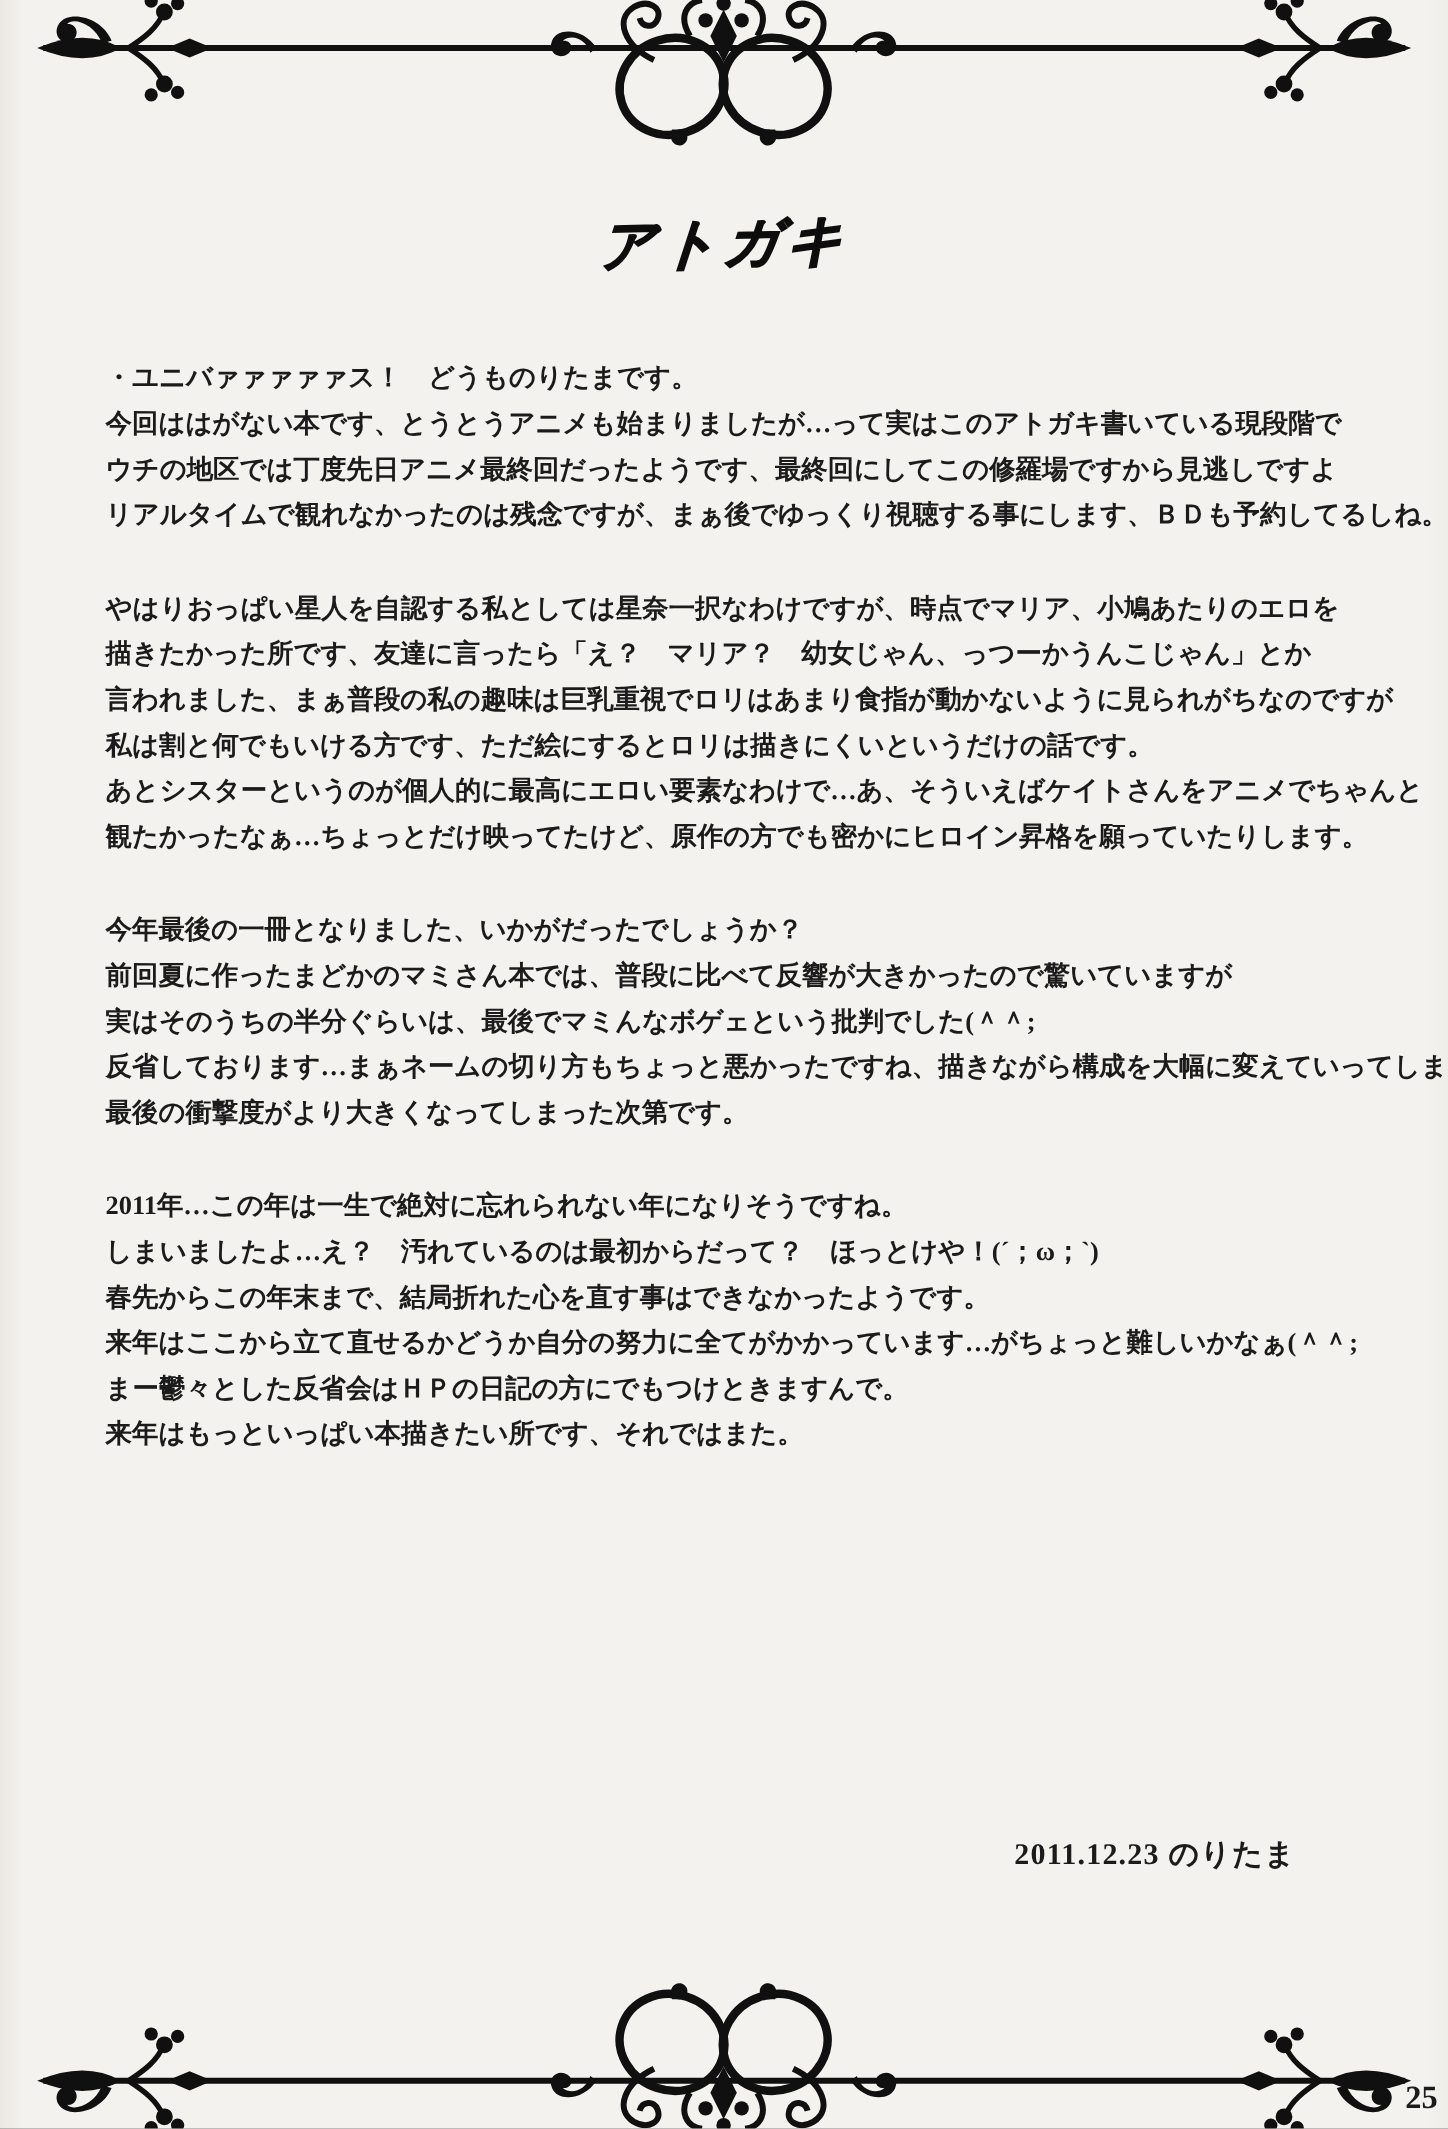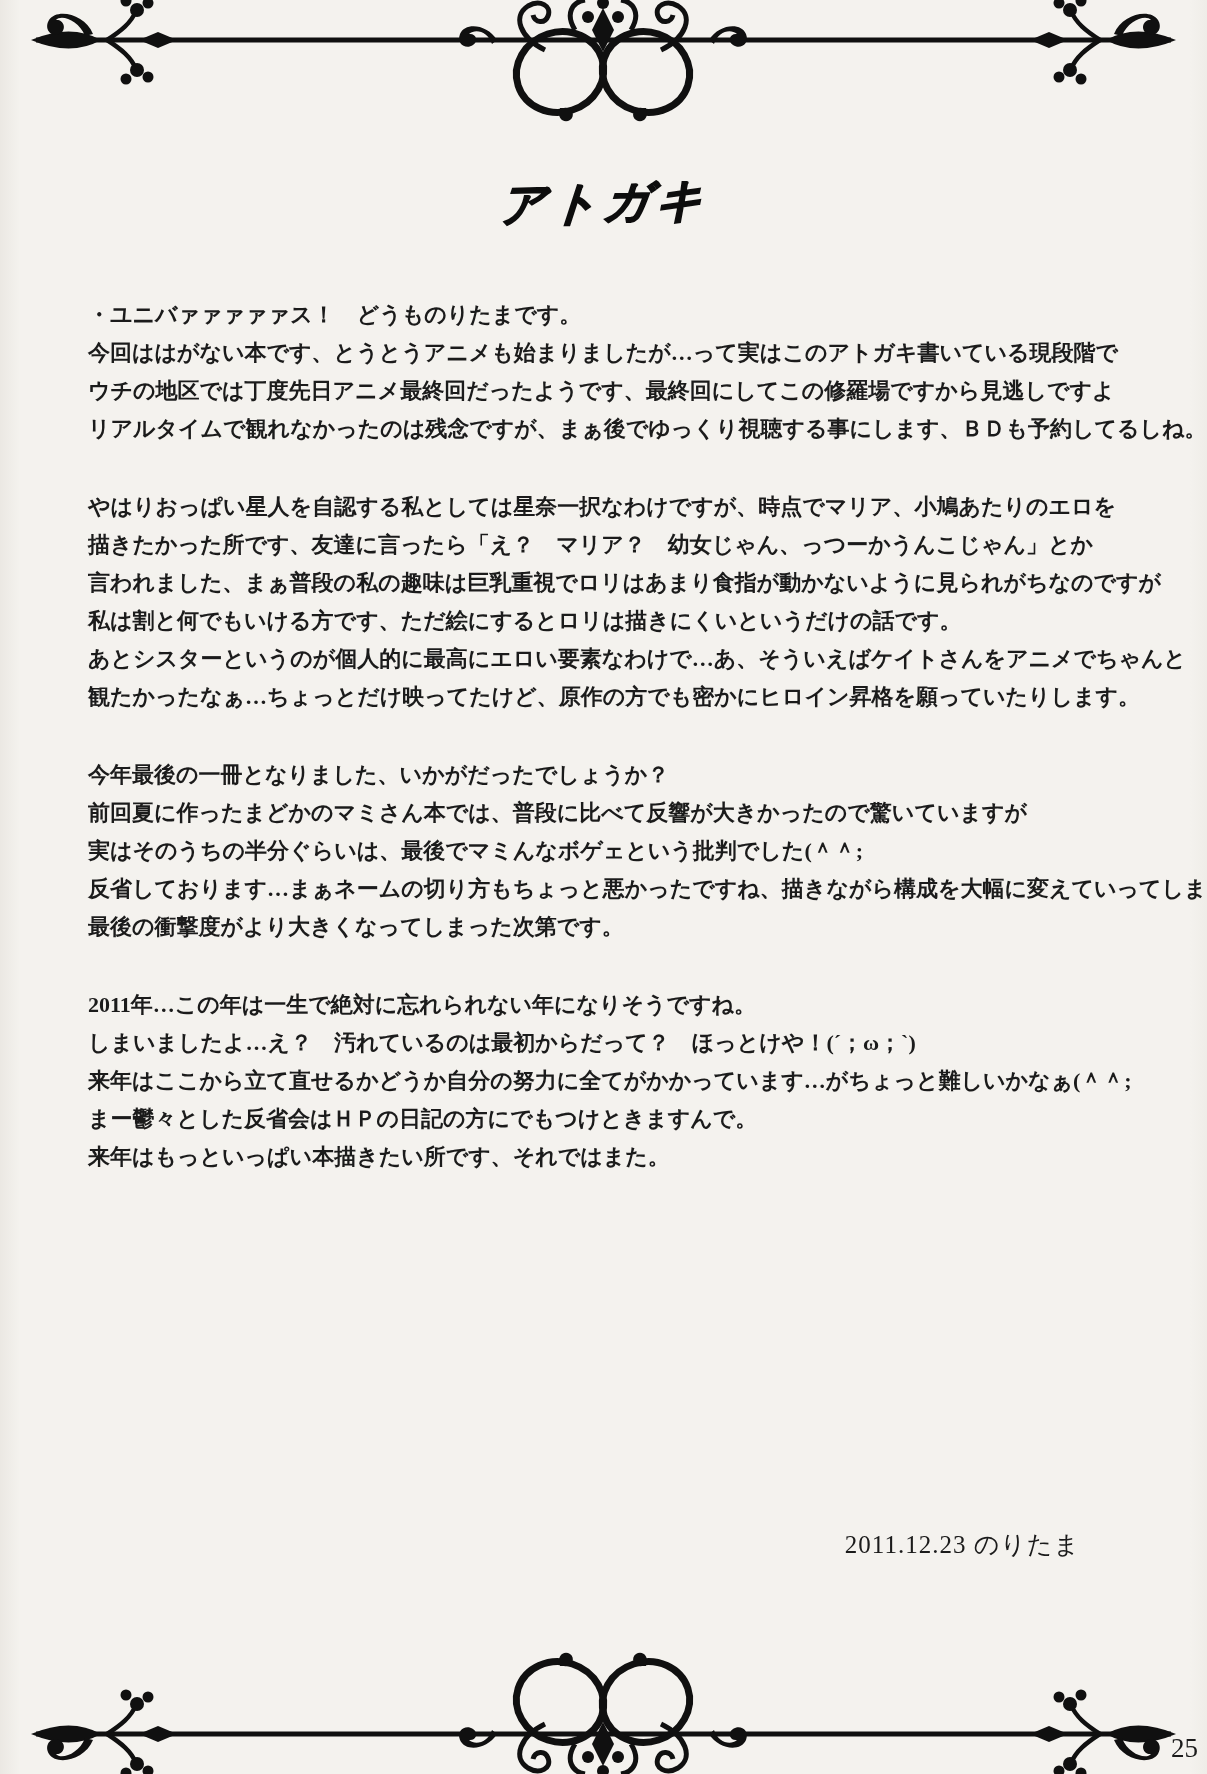--- a/index.html
+++ b/index.html
@@ -25,25 +25,25 @@
     transform:rotate(-1.5deg) skewX(-6deg);
   }
   .body{
     position:absolute;top:296px;left:88px;width:1064px;
     font-size:22px;font-weight:bold;line-height:38px;
   }
   .para{margin:0 0 40px 0;}
   .line{white-space:nowrap;}
   .signature{
     position:absolute;top:1528px;right:127px;
-    font-size:25px;font-weight:normal;letter-spacing:1px;
+    font-size:25px;font-weight:bold;letter-spacing:1px;
   }
   .page-number{
     position:absolute;right:9px;bottom:10px;
-    font-size:27px;font-weight:normal;
+    font-size:27px;font-weight:bold;
   }
 </style>
 </head>
 <body>
 
 <div class="page">
 
   <svg class="ornament ornament-top" viewBox="0 0 1207 130" aria-hidden="true">
     <defs>
       <g id="endcap" fill="#101010" stroke="#101010">
@@ -113,20 +113,21 @@
       <div class="line">今年最後の一冊となりました、いかがだったでしょうか？</div>
       <div class="line">前回夏に作ったまどかのマミさん本では、普段に比べて反響が大きかったので驚いていますが</div>
       <div class="line">実はそのうちの半分ぐらいは、最後でマミんなボゲェという批判でした(＾＾;</div>
       <div class="line">反省しております…まぁネームの切り方もちょっと悪かったですね、描きながら構成を大幅に変えていってしまい</div>
       <div class="line">最後の衝撃度がより大きくなってしまった次第です。</div>
     </section>
 
     <section class="para">
       <div class="line">2011年…この年は一生で絶対に忘れられない年になりそうですね。</div>
       <div class="line">しまいましたよ…え？　汚れているのは最初からだって？　ほっとけや！(´；ω；`)</div>
+      <div class="line">春先からこの年末まで、結局折れた心を直す事はできなかったようです。</div>
       <div class="line">来年はここから立て直せるかどうか自分の努力に全てがかかっています…がちょっと難しいかなぁ(＾＾;</div>
       <div class="line">まー鬱々とした反省会はＨＰの日記の方にでもつけときますんで。</div>
       <div class="line">来年はもっといっぱい本描きたい所です、それではまた。</div>
     </section>
 
   </main>
 
   <div class="signature">2011.12.23 のりたま</div>
 
   <svg class="ornament ornament-bottom" viewBox="0 0 1207 130" aria-hidden="true">

